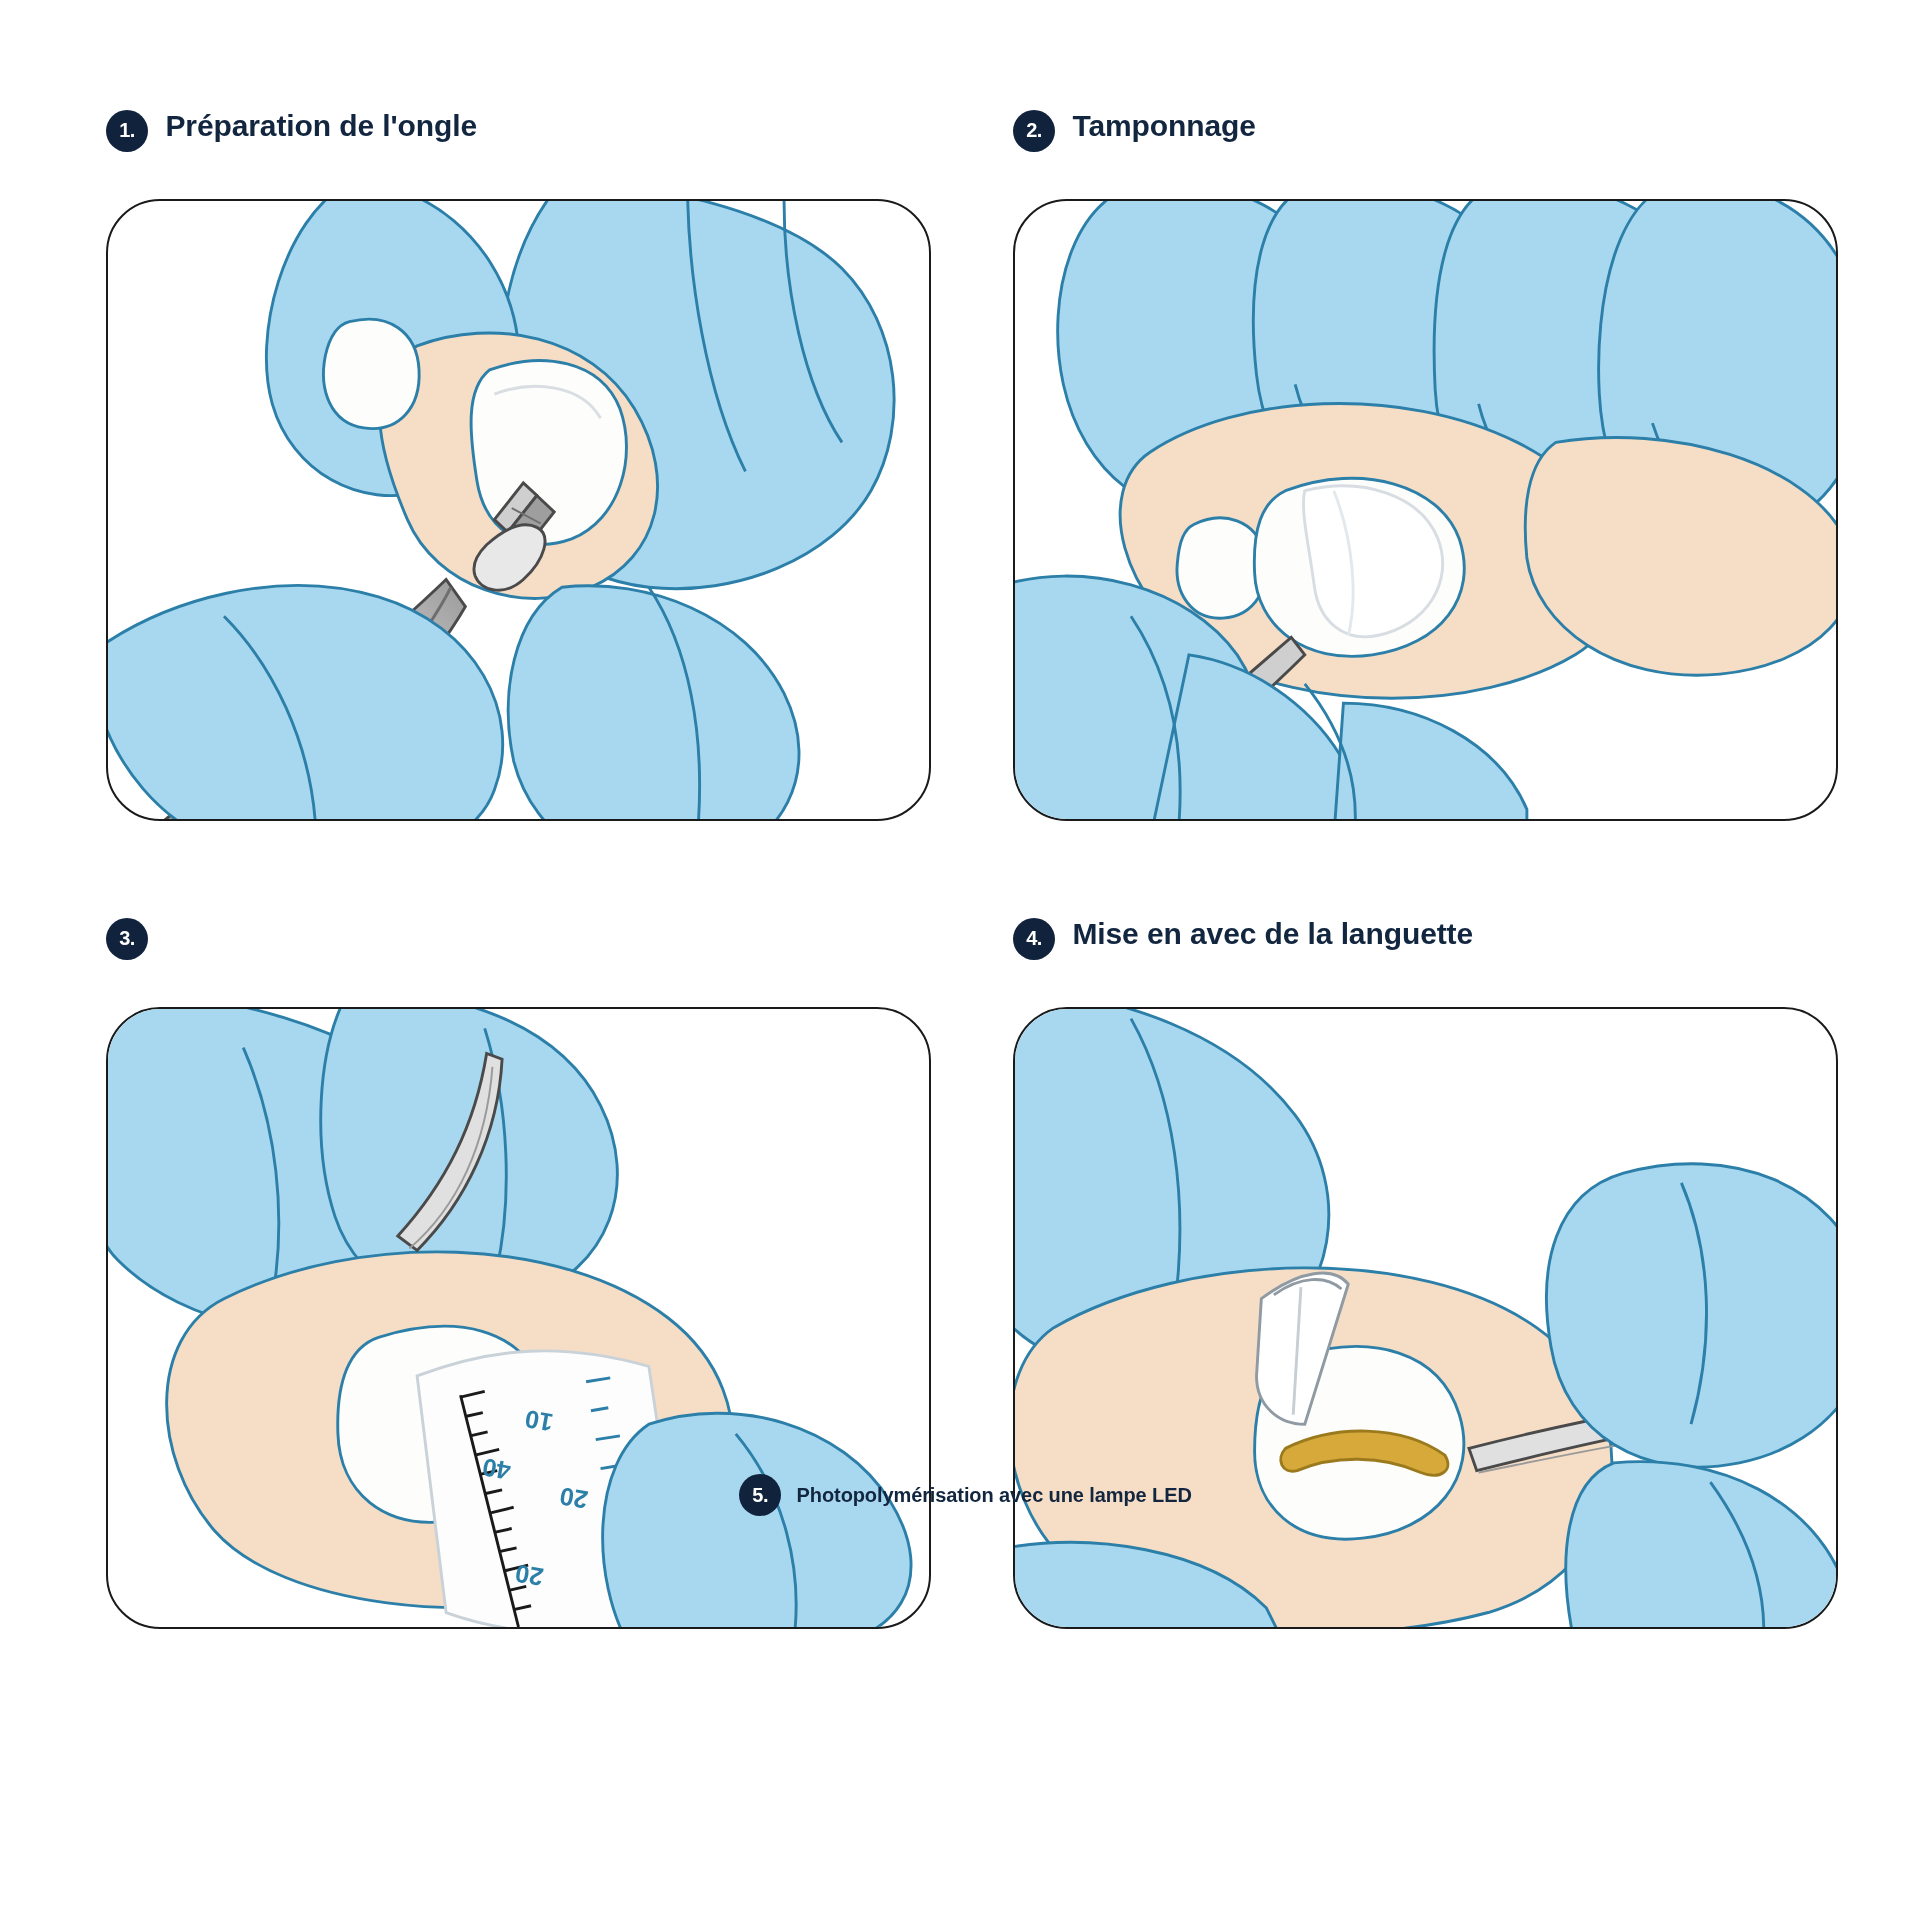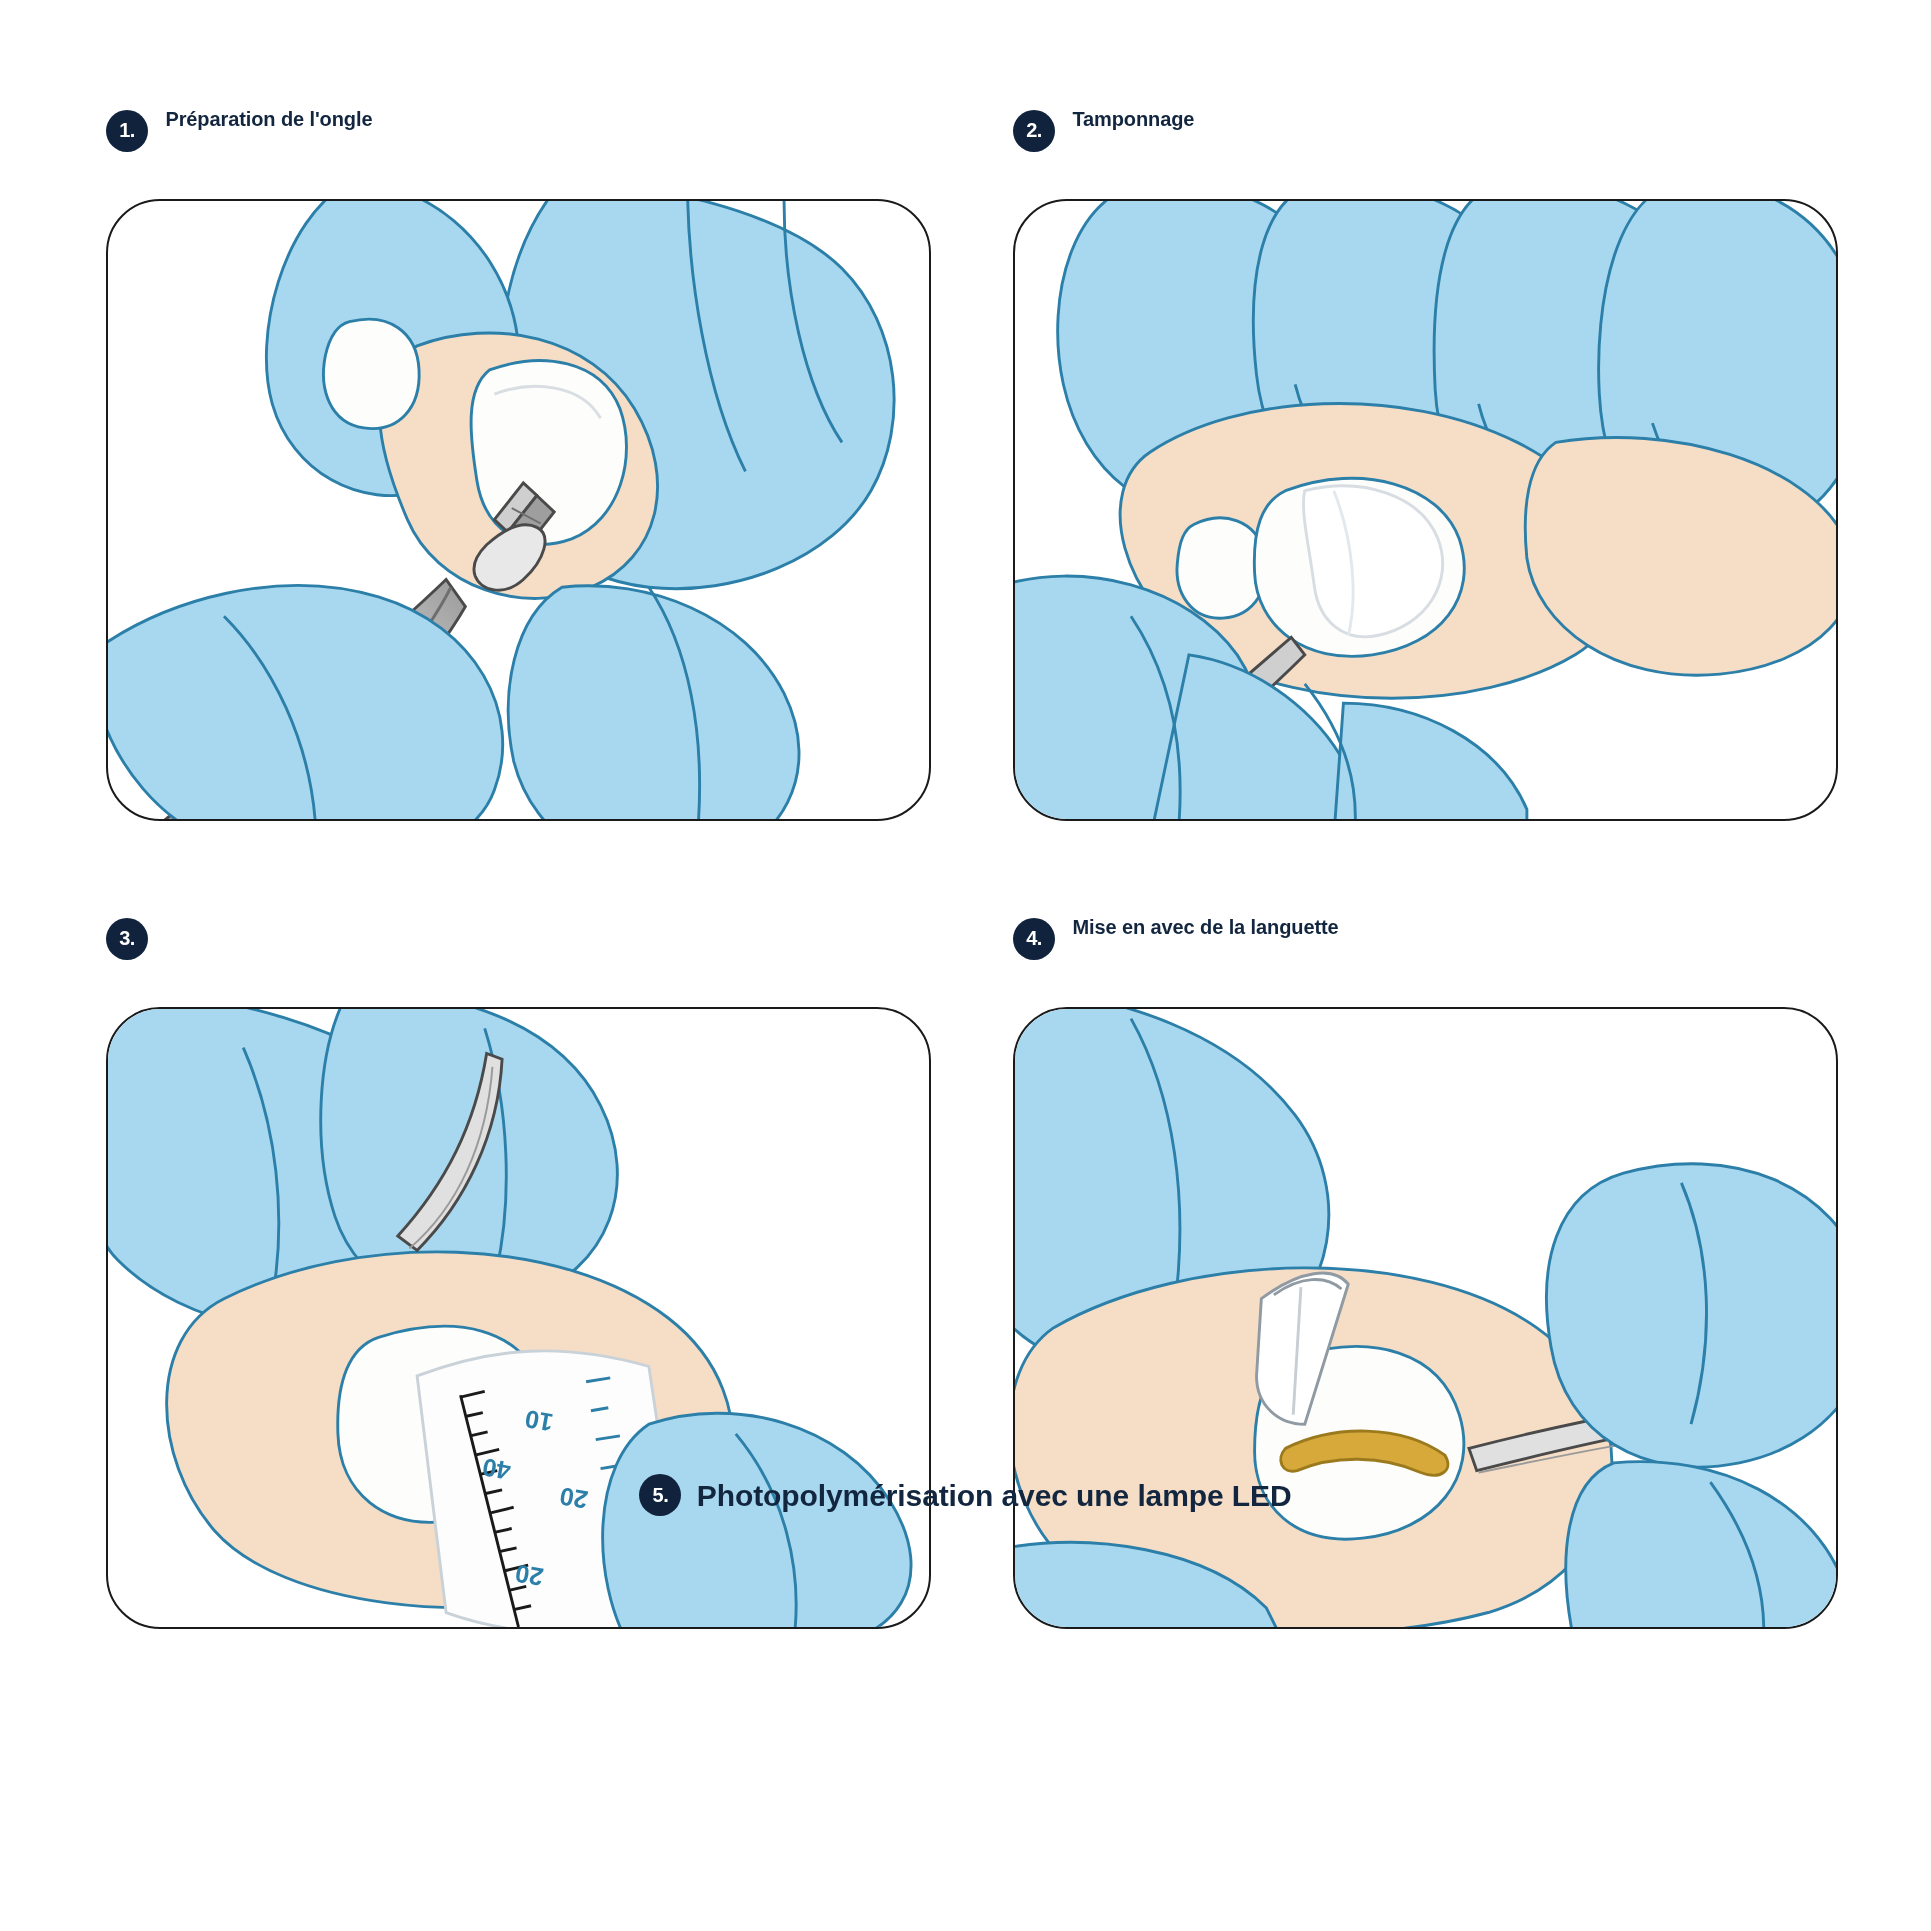--- a/index.html
+++ b/index.html
@@ -46,21 +46,21 @@
     color: #ffffff;
     font-size: 20px;
     font-weight: bold;
     display: flex;
     align-items: center;
     justify-content: center;
     margin-top: 3.9px;
     letter-spacing: -0.5px;
   }
   .step-title {
-    font-size: 20px;
+    font-size: 30px;
     font-weight: bold;
     line-height: 1.30;
     color: #12263f;
     letter-spacing: -0.1px;
     max-width: 676px;
   }
   .panel {
     position: relative;
     width: 821px;
     height: 618px;
@@ -84,21 +84,21 @@
     bottom: 415px;
     display: flex;
     align-items: center;
     justify-content: center;
     gap: 15.4px;
   }
   .footer .badge {
     margin-top: 0;
   }
   .footer .step-title {
-    font-size: 30px;
+    font-size: 20px;
   }
 </style>
 </head>
 <body>
 
 <div class="page">
 
   <div class="grid">
 
     <div class="step">

